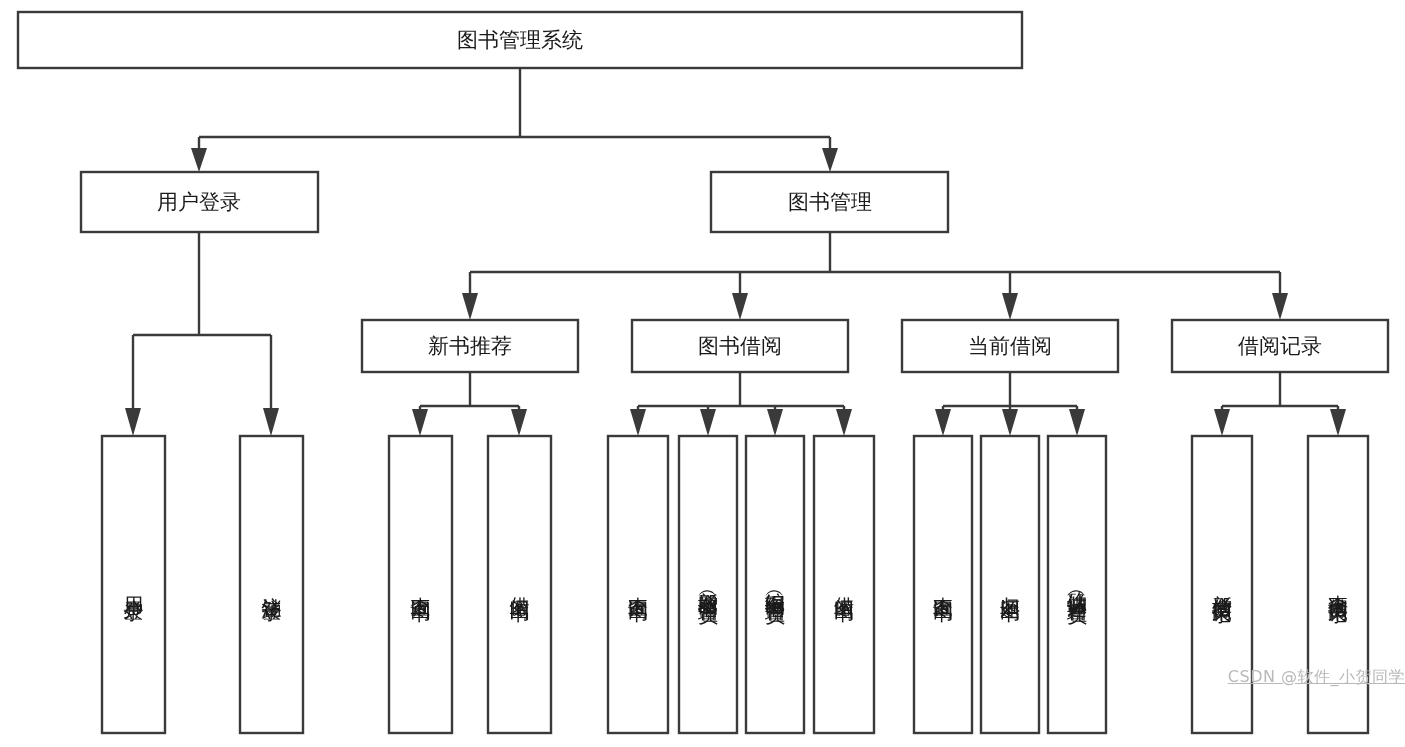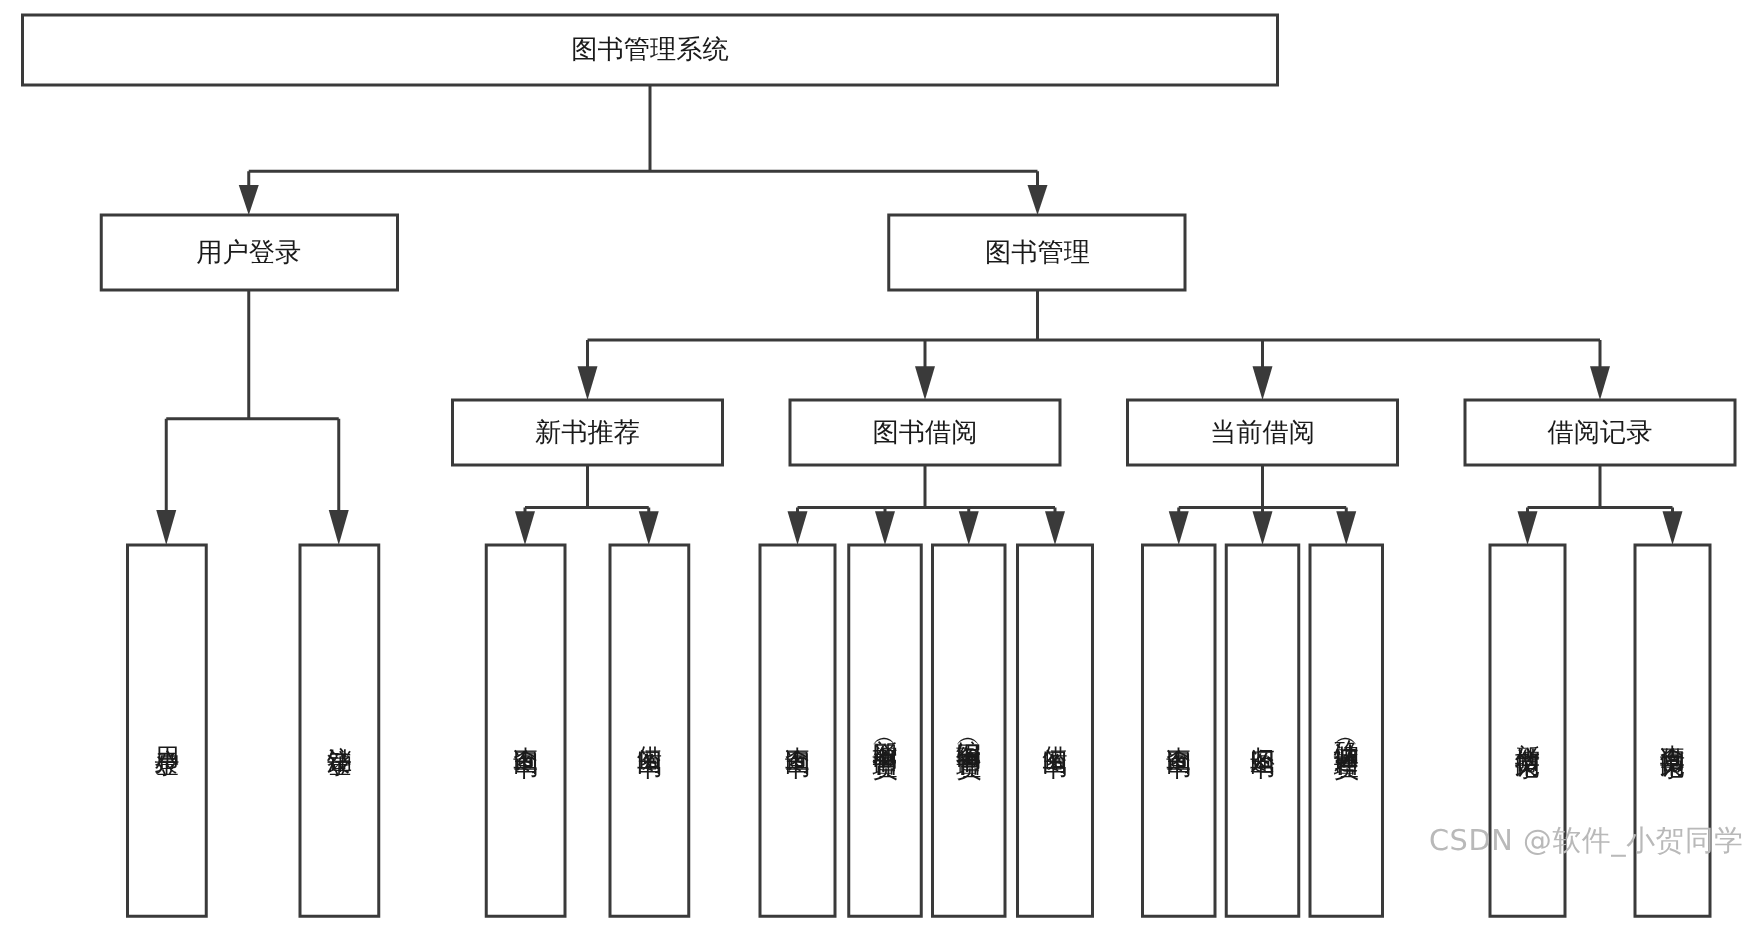--- a/index.html
+++ b/index.html
@@ -59,27 +59,28 @@
     line-height: 1.06;
     color: #1a1a1a;
     letter-spacing: 2px;
     text-align: center;
     white-space: nowrap;
     pointer-events: none;
     user-select: none;
   }
   .watermark {
     position: absolute;
-    right: 10px;
+    right: 0;
     bottom: 6px;
     font-family: "DejaVu Sans", "Liberation Sans", sans-serif;
-    font-size: 23px;
+    font-size: 16px;
     color: #b9b9b9;
     white-space: nowrap;
     letter-spacing: 0.5px;
+    text-decoration: underline;
   }
 </style>
 </head>
 <body>
 
 <div id="diagram-root">
 
   <svg id="diagram-svg" viewBox="0 0 1405 747">
 
     <g>

